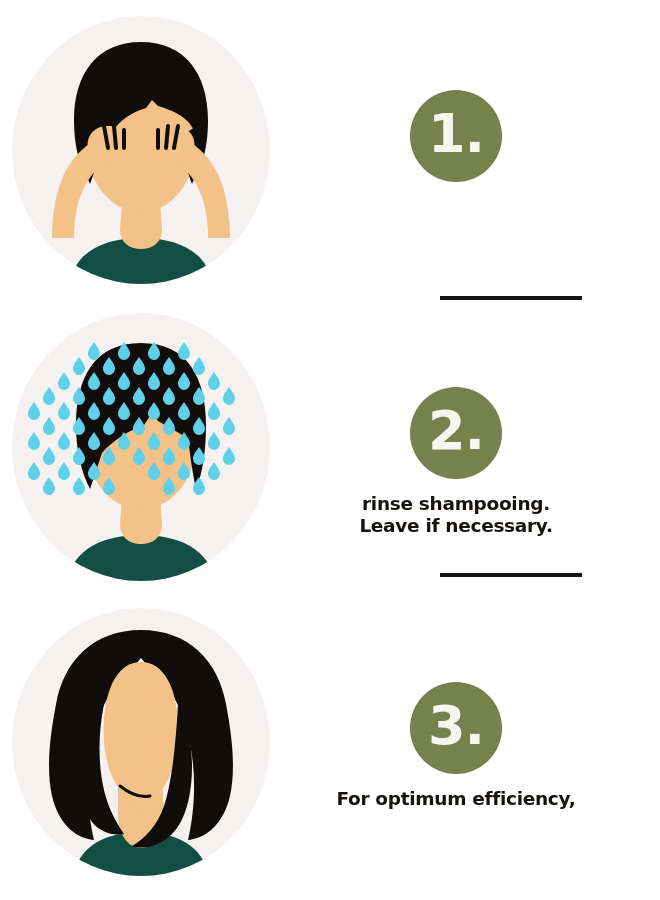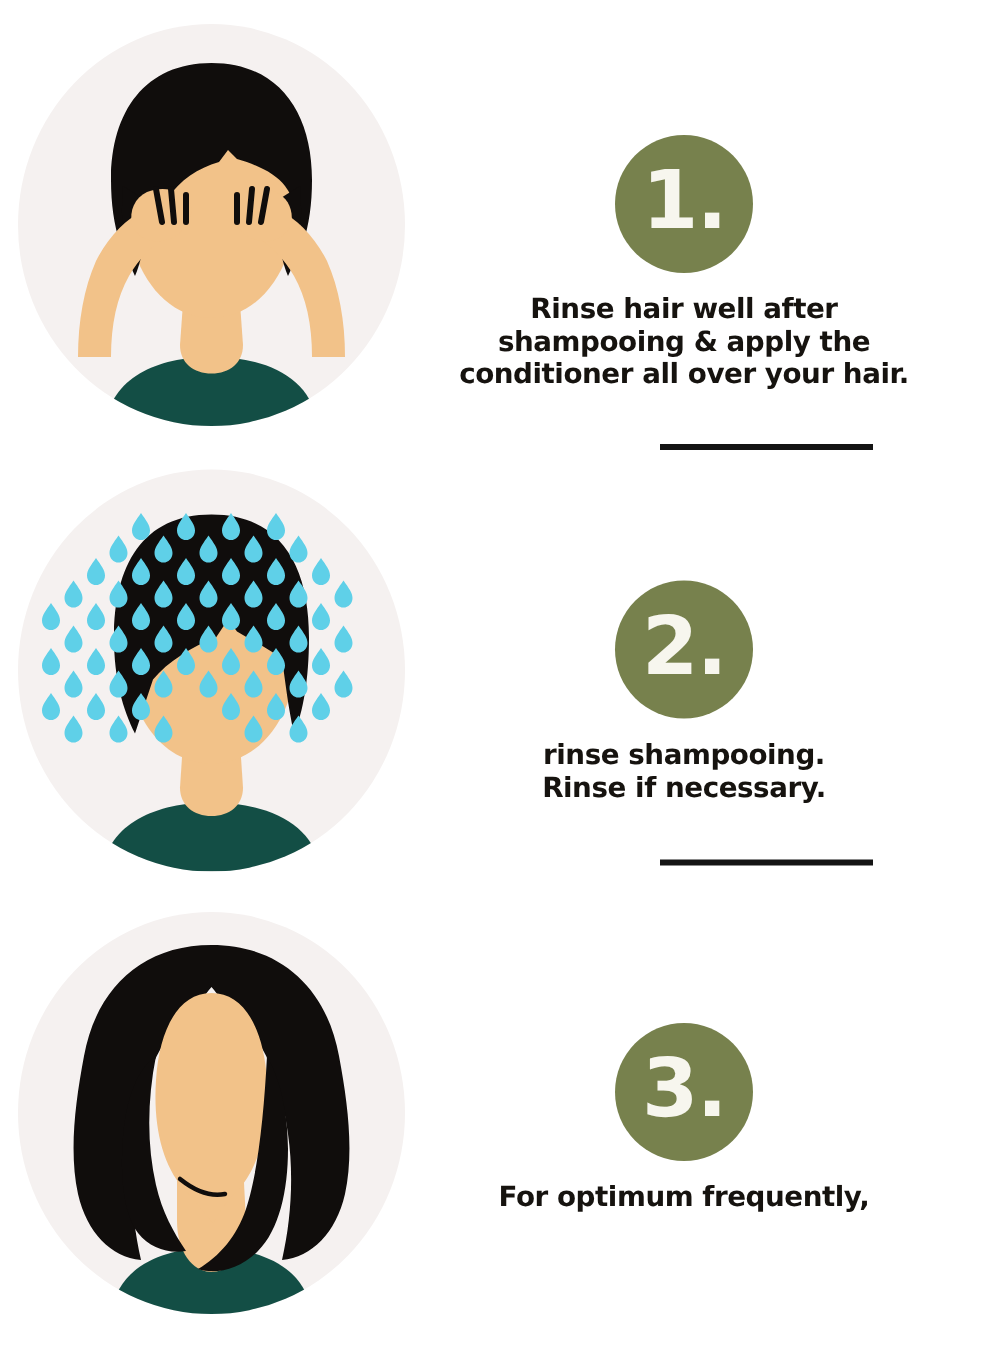--- a/index.html
+++ b/index.html
@@ -163,25 +163,20 @@
           <path d="M166 110 L162 132" stroke="#100d0c" stroke-width="4" stroke-linecap="round" fill="none"></path>
           <path d="M156 110 L154 132" stroke="#100d0c" stroke-width="4" stroke-linecap="round" fill="none"></path>
           <path d="M146 114 L146 132" stroke="#100d0c" stroke-width="4" stroke-linecap="round" fill="none"></path>
         </svg>
       </div>
     </div>
 
     <div class="text-col">
       <div class="badge">
         <span class="badge-num">1.</span>
-      </div>
-      <div class="caption">
-        <span class="caption-line">Rinse hair well after</span>
-        <span class="caption-line">shampooing &amp; apply the</span>
-        <span class="caption-line">conditioner all over your hair.</span>
       </div>
     </div>
   </div>
 
   <div class="divider divider-1"></div>
 
   <div class="step-row row-2">
 
     <div class="illus-col">
       <div class="illus-circle">
@@ -270,21 +265,21 @@
         </svg>
       </div>
     </div>
 
     <div class="text-col">
       <div class="badge">
         <span class="badge-num">2.</span>
       </div>
       <div class="caption">
         <span class="caption-line">rinse shampooing.</span>
-        <span class="caption-line">Rinse if necessary.</span>
+        <span class="caption-line">Leave if necessary.</span>
       </div>
     </div>
   </div>
 
   <div class="divider divider-2"></div>
 
   <div class="step-row row-3">
 
     <div class="illus-col">
       <div class="illus-circle">
@@ -323,18 +318,18 @@
           <path d="M108 178 C118 186 128 190 138 188" stroke="#100d0c" stroke-width="3" fill="none" stroke-linecap="round"></path>
         </svg>
       </div>
     </div>
 
     <div class="text-col">
       <div class="badge">
         <span class="badge-num">3.</span>
       </div>
       <div class="caption">
-        <span class="caption-line">For optimum frequently,</span>
+        <span class="caption-line">For optimum efficiency,</span>
       </div>
     </div>
   </div>
 
 </div>
 
 </body></html>

